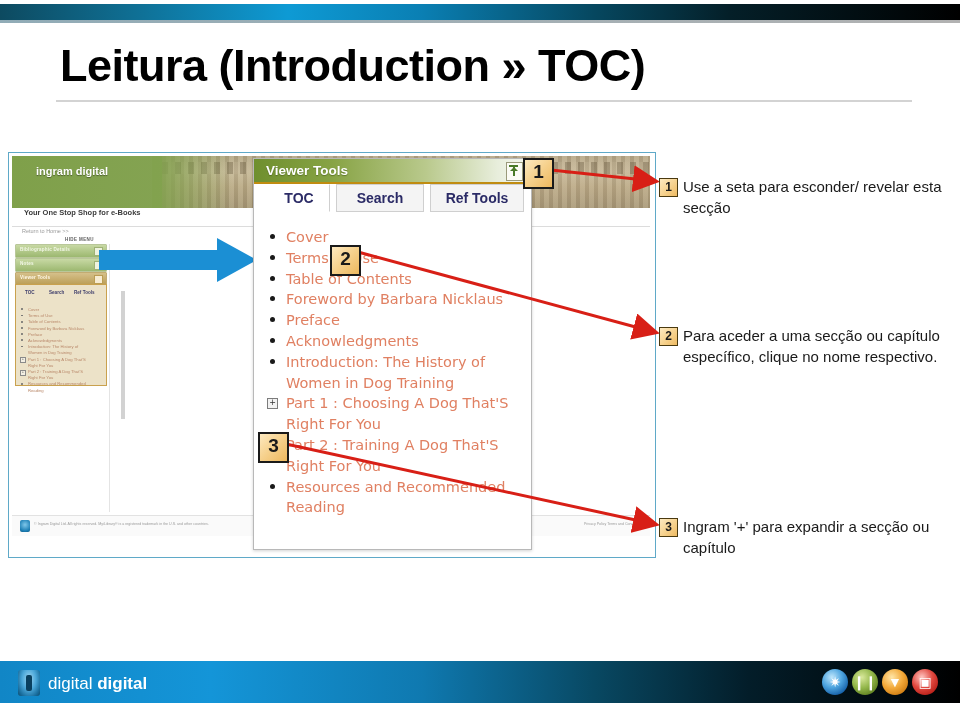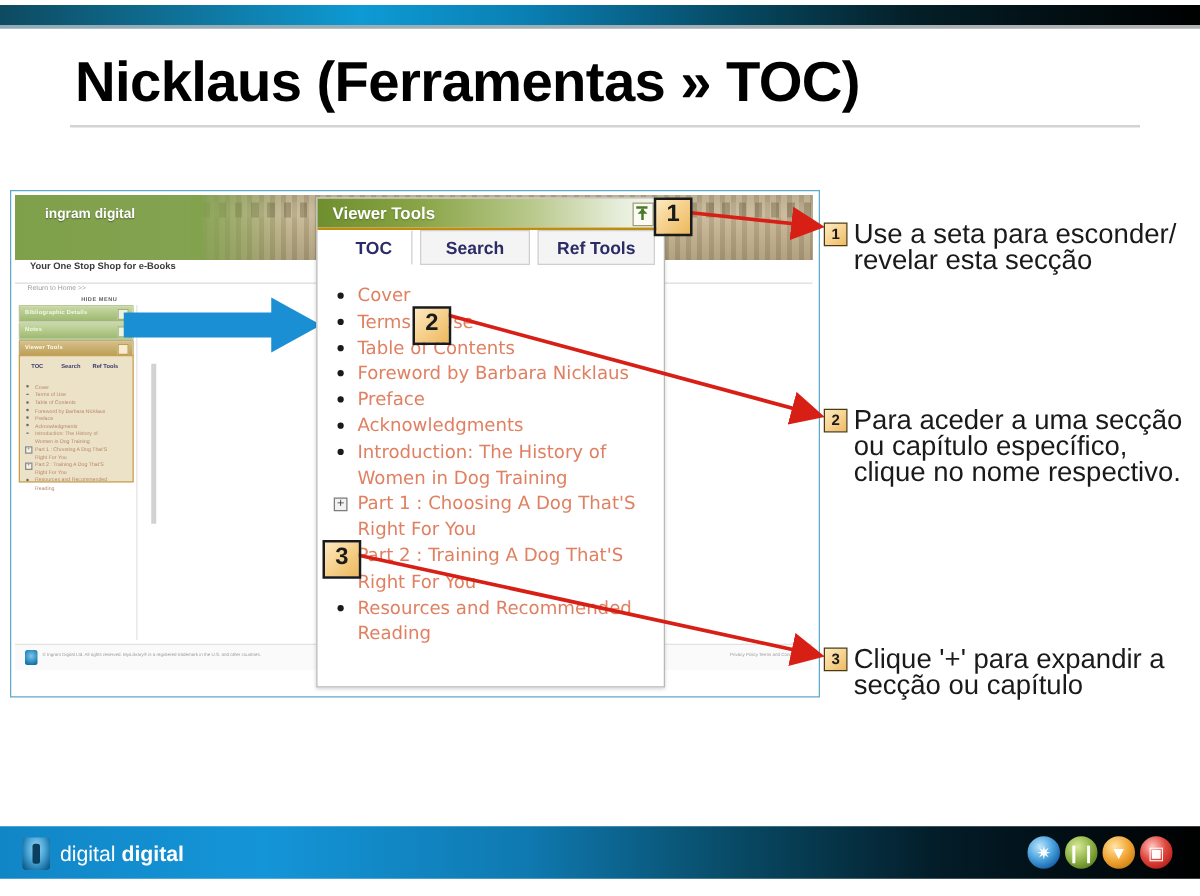--- a/index.html
+++ b/index.html
@@ -236,21 +236,21 @@
   
   .note{position:absolute;left:659px;width:300px;}
   .note .nbadge{
     position:absolute;left:0;top:2px;width:17px;height:17px;
     background:linear-gradient(135deg,#fdeac2 0%,#f7d492 50%,#eeba62 100%);
     border:1px solid #4a3a10;
     font-size:12px;font-weight:bold;color:#1a1a1a;text-align:center;line-height:16px;
   }
   .note .ntext{
     position:absolute;left:24px;top:0;width:272px;
-    font-size:22px;line-height:21px;color:#1a1a1a;
+    font-size:15px;line-height:21px;color:#1a1a1a;
   }
   .note.n1{top:176px;}
   .note.n2{top:325px;}
   .note.n3{top:516px;}
 
   
   .bottom-band{
     position:absolute;left:0;top:661px;width:960px;height:42px;
     background:linear-gradient(to right,#1186c6 0%,#1495d8 22%,#0f79b0 44%,#084862 62%,#031d29 78%,#000000 100%);
   }
@@ -277,21 +277,21 @@
   .ficon.i3{background:radial-gradient(circle at 38% 32%,#ffe6a8 0%,#f2a93a 45%,#cf7d12 80%,#8a500a 100%);}
   .ficon.i4{background:radial-gradient(circle at 38% 32%,#ffc6c2 0%,#e0483f 45%,#b81f18 80%,#7a1009 100%);}
   .ficon .gl{position:absolute;left:50%;top:50%;transform:translate(-50%,-50%);font-size:14px;color:#fff;line-height:1;}
 </style>
 </head>
 <body>
 
 <div class="top-band"></div>
 <div class="top-band-shadow"></div>
 
-<div class="slide-title">Nicklaus (Ferramentas » TOC)</div>
+<div class="slide-title">Leitura (Introduction » TOC)</div>
 <div class="title-rule"></div>
 
 <div class="shot">
   <div class="shot-inner">
 
     <div class="green-col"></div>
     <div class="topnav">
       <span class="nv1"></span>
       <span class="nv2"></span>
       <span class="nv3"></span>
@@ -415,21 +415,21 @@
 <div class="note n1">
   <span class="nbadge">1</span>
   <span class="ntext">Use a seta para esconder/ revelar esta secção</span>
 </div>
 <div class="note n2">
   <span class="nbadge">2</span>
   <span class="ntext">Para aceder a uma secção ou capítulo específico, clique no nome respectivo.</span>
 </div>
 <div class="note n3">
   <span class="nbadge">3</span>
-  <span class="ntext">Clique '+' para expandir  a secção ou capítulo</span>
+  <span class="ntext">Ingram '+' para expandir  a secção ou capítulo</span>
 </div>
 
 <div class="bottom-band"></div>
 <div class="bottom-logo-mark"></div>
 <div class="bottom-logo-text">
   <span>digital </span><b>digital</b>
 </div>
 <div class="ficons" id="ficons"><span class="ficon i1"><span class="gl">✷</span></span><span class="ficon i2"><span class="gl">❙❙</span></span><span class="ficon i3"><span class="gl">▼</span></span><span class="ficon i4"><span class="gl">▣</span></span></div>
 
 </body></html>

